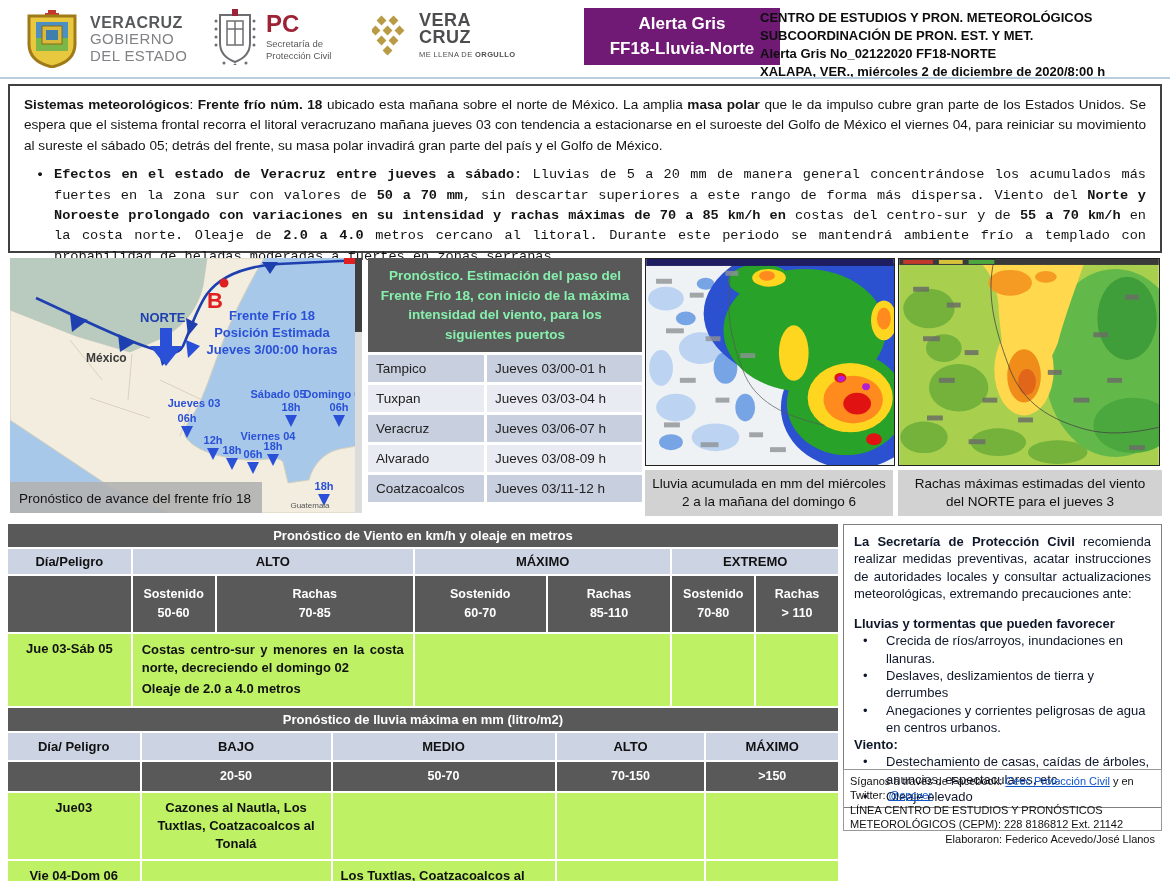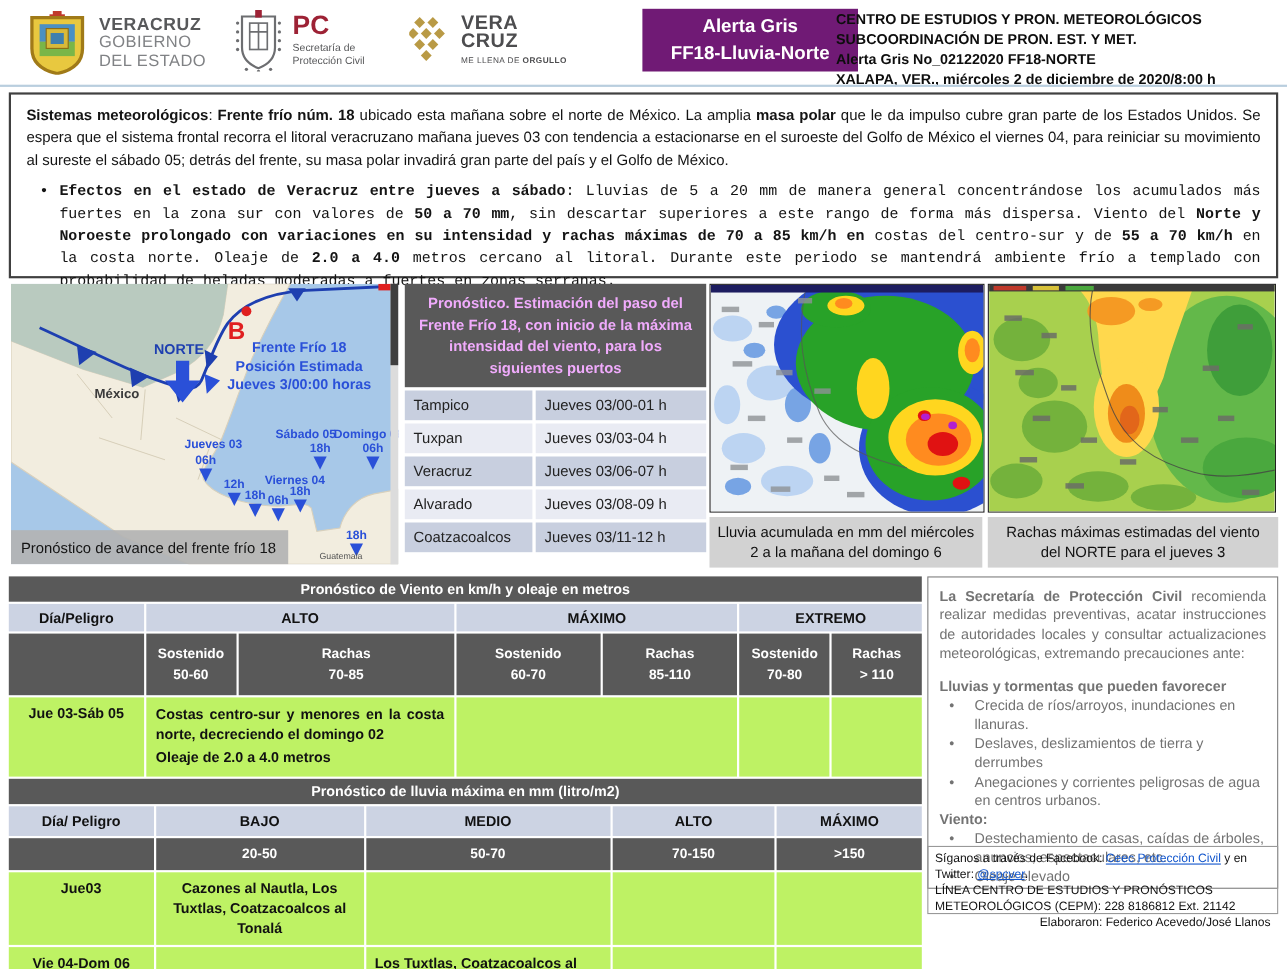--- a/index.html
+++ b/index.html
@@ -32,21 +32,21 @@
                  line-height: 1.5; text-align: justify; }
   .summary-bullet { margin-top: 9px; padding-left: 30px; position: relative; font-family: Liberation Mono, monospace; }
   .summary-bullet::before { content: "•"; position: absolute; left: 12px; font-weight: bold; }
 
   
   .front-map-wrap { left: 10px; top: 258px; width: 352px; height: 255px; }
   .map-scrollbar { right: 0; top: 0; width: 7px; height: 255px; background: #dcdcdc; }
   .map-scroll-thumb { position: absolute; top: 0; left: 0; width: 7px; height: 74px; background: #3f3f3f; }
 
   .ports-table { left: 368px; top: 258px; width: 274px; font-size: 13.5px; }
-  .ports-head { background: #595959; color: #f0abfc; font-weight: bold; text-align: center;
+  .ports-head { background: #595959; color: #86efac; font-weight: bold; text-align: center;
                 padding: 8px 10px; line-height: 1.45; font-size: 13.5px; }
   .ports-row { display: grid; grid-template-columns: 116px 1fr; gap: 3px; margin-top: 3px; }
   .ports-row > div { padding: 6px 2px 6px 8px; color: #222; }
   .ports-row.dark > div { background: #c8cfdf; }
   .ports-row.light > div { background: #e9ebf3; }
 
   .rain-map-block { left: 645px; top: 258px; width: 248px; }
   .wind-map-block { left: 898px; top: 258px; width: 264px; }
   .map-frame { display: block; border: 1px solid #222; }
   .map-caption { margin-top: 4px; background: #d2d2d2; text-align: center; color: #111;
@@ -69,21 +69,21 @@
 
   
   .rain-table { left: 8px; top: 708px; width: 830px; font-size: 13px; }
   .rt-grid { display: grid; grid-template-columns: 16fr 23fr 27fr 18fr 16fr; gap: 2px; margin-top: 2px; }
   .rt-grid .cell.head { padding: 6px 2px; }
   .rt-grid .cell.dark { padding: 5px 2px; }
   .rt-grid .cell.body { text-align: center; min-height: 44px; padding: 6px 8px; line-height: 1.4; }
 
   
   .reco-box { left: 843px; top: 524px; width: 319px; height: 284px; border: 1px solid #7f7f7f;
-              padding: 8px 10px; font-size: 13px; color: #737373; line-height: 1.33; }
+              padding: 8px 10px; font-size: 13px; color: #0f172a; line-height: 1.33; }
   .reco-intro { text-align: justify; }
   .reco-head { font-weight: bold; margin-top: 13px; }
   .reco-head.tight { margin-top: 0; }
   .reco-list { list-style: none; }
   .reco-list li { position: relative; padding-left: 32px; }
   .reco-list li::before { content: "•"; position: absolute; left: 9px; }
 
   
   .footer-box { left: 843px; top: 769px; width: 319px; height: 62px; border: 1px solid #999;
                 padding: 4px 6px; font-size: 11px; color: #111; line-height: 1.3; }

